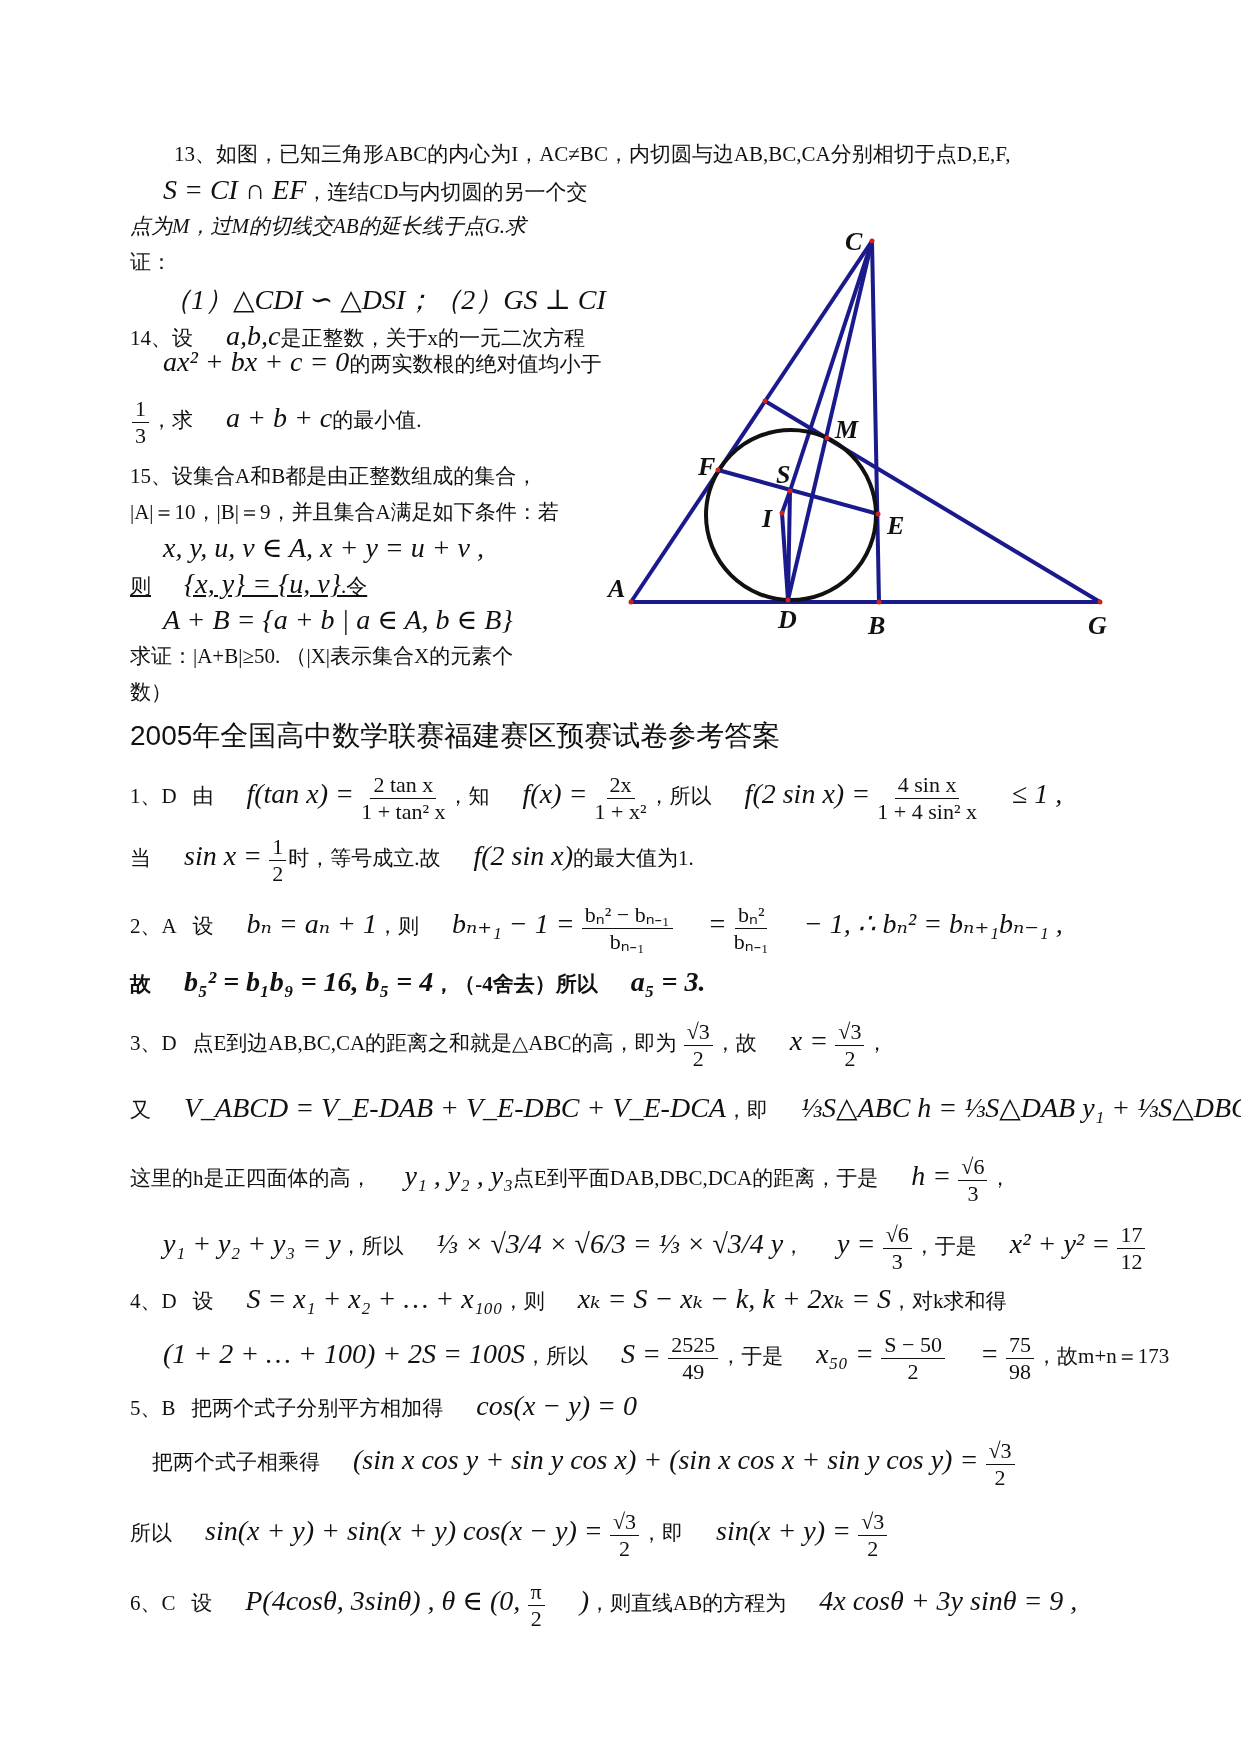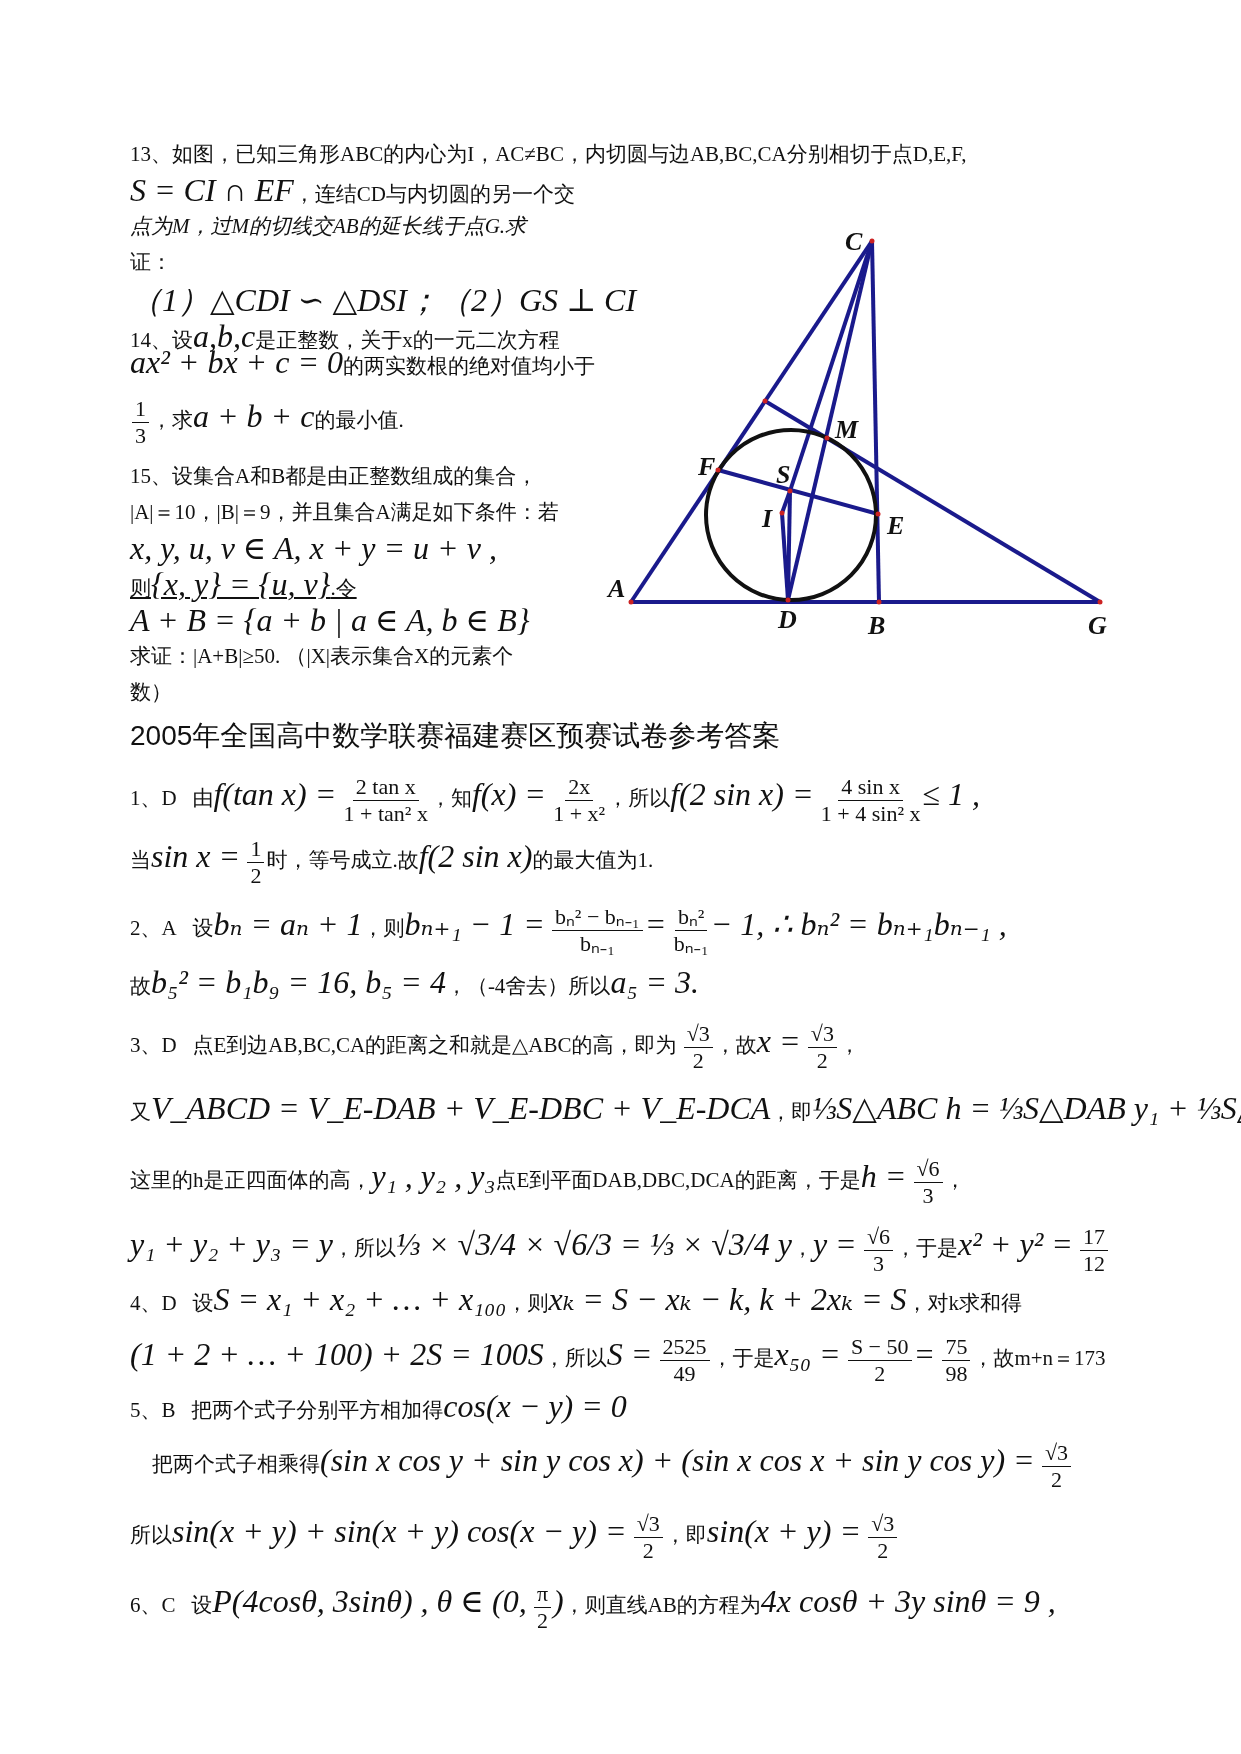--- a/index.html
+++ b/index.html
@@ -1,31 +1,31 @@
 <!DOCTYPE html>
 <html><head>
 <meta charset="utf-8">
 <style>
   html, body { margin:0; padding:0; background:#ffffff; }
   body { width:1241px; height:1754px; position:relative; overflow:hidden;
          font-family:"Liberation Serif","DejaVu Serif",serif; color:#111; }
   .line { position:absolute; left:130px; font-size:21px; line-height:28px; white-space:nowrap; }
-  .m { font-family:"Liberation Serif","DejaVu Serif",serif; font-style:italic; font-size:32px; }
+  .m { font-family:"Liberation Serif","DejaVu Serif",serif; font-style:italic; font-size:28px;margin-left:33px; }
   .frac { display:inline-flex; flex-direction:column; align-items:center; vertical-align:middle;
           font-family:"Liberation Serif",serif; font-size:22px; line-height:26px; margin:0 2px; }
   .frac .num { border-bottom:1.5px solid #111; padding:0 3px; }
   .heading { position:absolute; left:130px; top:718px; font-family:"Liberation Sans","DejaVu Sans",sans-serif;
              font-size:28px; line-height:36px; }
   #figure { position:absolute; left:0; top:0; }
   .lbl { font-family:"Liberation Serif",serif; font-style:italic; font-weight:bold; font-size:26px; fill:#111; }
 </style>
 </head>
 <body>
 
-<div class="line" style="top:140px;">13、如图，已知三角形ABC的内心为I，AC≠BC，内切圆与边AB,BC,CA分别相切于点D,E,F,</div>
+<div class="line" style="top:140px;margin-left:44px;">13、如图，已知三角形ABC的内心为I，AC≠BC，内切圆与边AB,BC,CA分别相切于点D,E,F,</div>
 <div class="line" style="top:176px;">
   <span class="m">S = CI ∩ EF</span><span>，连结CD与内切圆的另一个交</span>
 </div>
 <div class="line" style="top:212px;font-style:italic;">点为M，过M的切线交AB的延长线于点G.求</div>
 <div class="line" style="top:248px;">证：</div>
 <div class="line" style="top:286px;">
   <span class="m">（1）△CDI ∽ △DSI；（2）GS ⊥ CI</span>
 </div>
 
 <div class="line" style="top:322px;">
@@ -121,21 +121,21 @@
   <span>设</span><span class="m">bₙ = aₙ + 1</span><span>，则</span><span class="m">bₙ₊₁ − 1 =</span>
   <span class="frac">
       <span class="num">bₙ² − bₙ₋₁</span>
       <span>bₙ₋₁</span>
     </span><span class="m">=</span>
   <span class="frac">
       <span class="num">bₙ²</span>
       <span>bₙ₋₁</span>
     </span><span class="m">− 1, ∴ bₙ² = bₙ₊₁bₙ₋₁ ,</span>
 </div>
-<div class="line" style="top:968px;">
+<div class="line" style="top:968px;font-weight:bold;">
   <span>故</span><span class="m">b₅² = b₁b₉ = 16, b₅ = 4</span><span>，（-4舍去）所以</span><span class="m">a₅ = 3.</span>
 </div>
 
 <div class="line" style="top:1015px;line-height:52px;">
   <span>3、D</span>&nbsp;&nbsp;
   <span>点E到边AB,BC,CA的距离之和就是△ABC的高，即为</span>
   <span class="frac">
       <span class="num">√3</span>
       <span>2</span>
     </span><span>，故</span><span class="m">x =</span>

